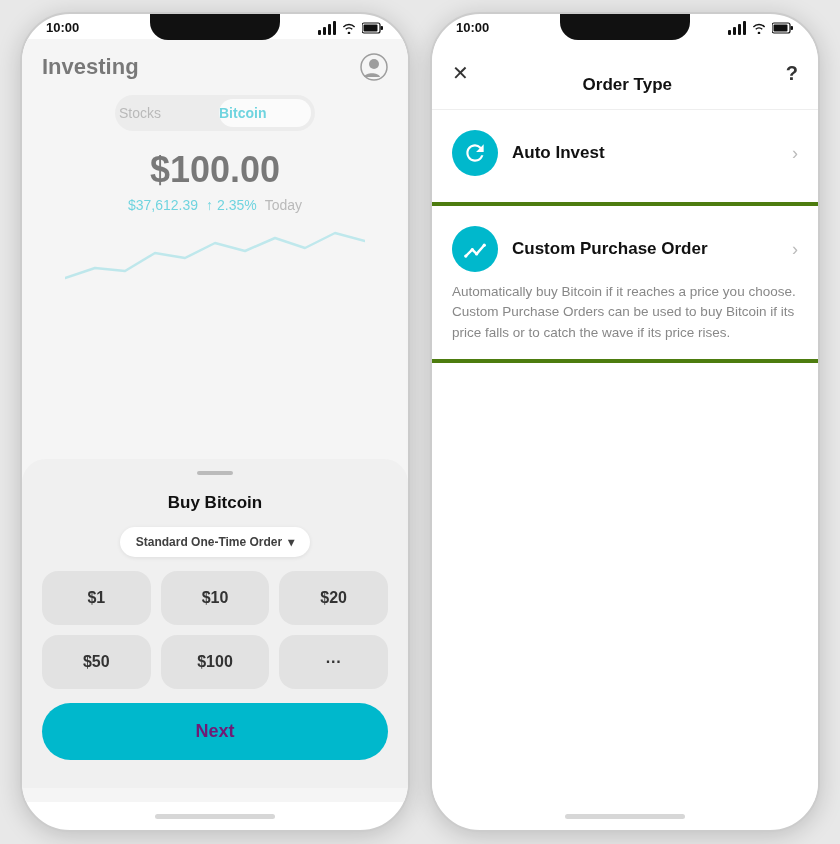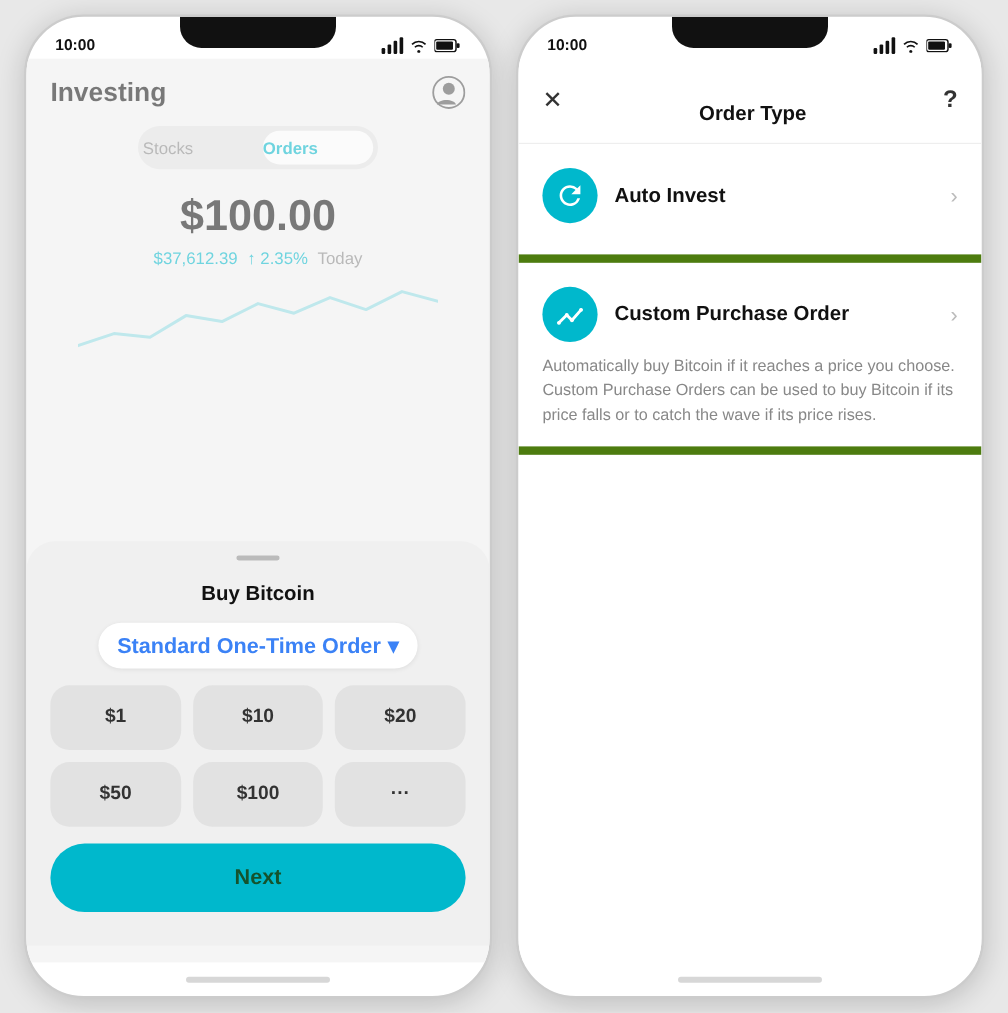--- a/index.html
+++ b/index.html
@@ -26,21 +26,21 @@
       position: relative;
       display: flex;
       flex-direction: column;
     }
 
     
     .status-bar {
       display: flex;
       justify-content: space-between;
       align-items: center;
-      padding: 16px 24px 4px 24px;
+      padding: 6px 24px 4px 24px;
       font-size: 13px;
       font-weight: 600;
       color: #111;
       flex-shrink: 0;
       text-align: right;
     }
     .status-icons {
       display: flex;
       align-items: center;
       gap: 5px;
@@ -133,46 +133,46 @@
     }
     .sheet-title {
       font-size: 17px;
       font-weight: 700;
       color: #111;
     }
     .order-type-pill {
       background: #fff;
       border-radius: 20px;
       padding: 8px 16px;
-      font-size: 18px;
-      color: #3b82f6;
-      font-weight: 600;
-      display: flex;
-      align-items: flex-end;
+      font-size: 12px;
+      color: #404040;
+      font-weight: 600;
+      display: flex;
+      align-items: flex-start;
       gap: 6px;
       box-shadow: 0 1px 4px rgba(0,0,0,0.08);
     }
     .amount-grid {
       display: grid;
       grid-template-columns: repeat(3, 1fr);
       gap: 10px;
       width: 100%;
     }
     .amount-btn {
       background: #e2e2e2;
       border-radius: 16px;
       padding: 18px 0;
       text-align: center;
       font-size: 16px;
       font-weight: 600;
       color: #333;
     }
     .next-btn {
       background: #00b8cc;
-      color: #14532d;
+      color: #701a75;
       border-radius: 30px;
       padding: 18px 0;
       width: 100%;
       text-align: center;
       font-size: 18px;
       font-weight: 600;
     }
 
     
     .right-phone .phone-content {
@@ -200,21 +200,21 @@
       color: #333;
       font-weight: 400;
     }
     .order-type-help {
       font-size: 20px;
       color: #333;
       font-weight: 700;
     }
     .order-option {
       padding: 20px 20px 16px 20px;
-      border-bottom: 7px solid #4d7c0f;
+      border-bottom: 4px solid #4d7c0f;
     }
     .order-option-row {
       display: flex;
       align-items: center;
       justify-content: space-between;
       margin-bottom: 10px;
     }
     .order-option-left {
       display: flex;
       align-items: center;
@@ -334,21 +334,21 @@
         <span class="investing-title">Investing</span>
         <svg width="28" height="28" viewBox="0 0 28 28" fill="none">
           <circle cx="14" cy="14" r="13" stroke="#555" stroke-width="1.5"></circle>
           <circle cx="14" cy="11" r="5" fill="#555"></circle>
           <path d="M4 24c1.5-5 14.5-5 16 0" fill="#555"></path>
         </svg>
       </div>
 
       <div class="tabs-row">
         <div class="tab-item">Stocks</div>
-        <div class="tab-item active">Orders</div>
+        <div class="tab-item active">Bitcoin</div>
       </div>
 
       <div class="price-big">$100.00</div>
       <div class="price-sub">
         <span>$37,612.39</span>
         <span>↑ 2.35%</span>
         <span class="today">Today</span>
       </div>
 
       <div class="chart-placeholder">

